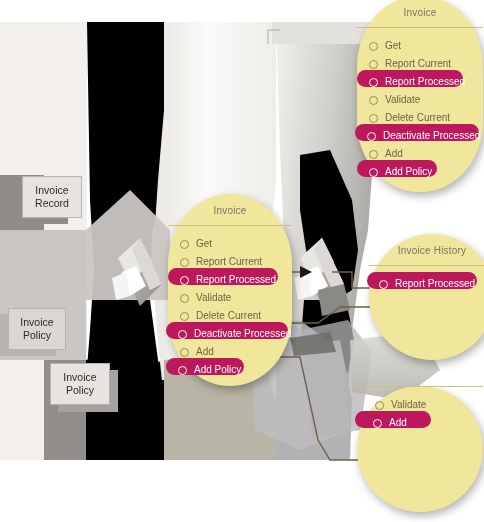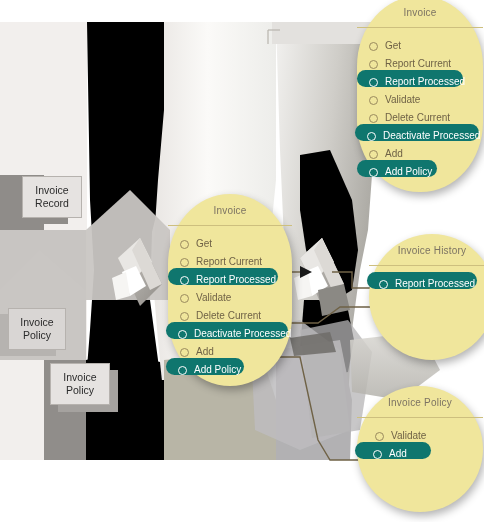--- a/index.html
+++ b/index.html
@@ -87,21 +87,21 @@
   .op .bullet {
     width: 7px;
     height: 7px;
     border: 1px solid #9a8a5e;
     border-radius: 50%;
     margin-right: 7px;
     flex: 0 0 auto;
     background: transparent;
   }
   .op.hl {
-    background: #0f766e;
+    background: #be185d;
     border-radius: 9px;
     color: #ffffff;
   }
   .op.hl .bullet { border-color: #ffffff; }
 </style>
 </head>
 <body>
 
 <div id="stage">
 
@@ -318,21 +318,20 @@
     <div class="divider"></div>
     <div class="ops">
       <div class="op hl" style="width:110px; margin-left:-2px;">
         <span class="bullet"></span>
         <span>Report Processed</span>
       </div>
     </div>
   </div>
 
   <div class="panel r-circle" style="left:357px; top:386px; width:126px; height:126px;">
-    <div class="ptitle">Invoice Policy</div>
     <div class="divider"></div>
     <div class="ops">
       <div class="op" style="width:104px; padding-left:18px;">
         <span class="bullet"></span>
         <span>Validate</span>
       </div>
       <div class="op hl" style="width:76px; margin-left:-2px; padding-left:18px;">
         <span class="bullet"></span>
         <span>Add</span>
       </div>

